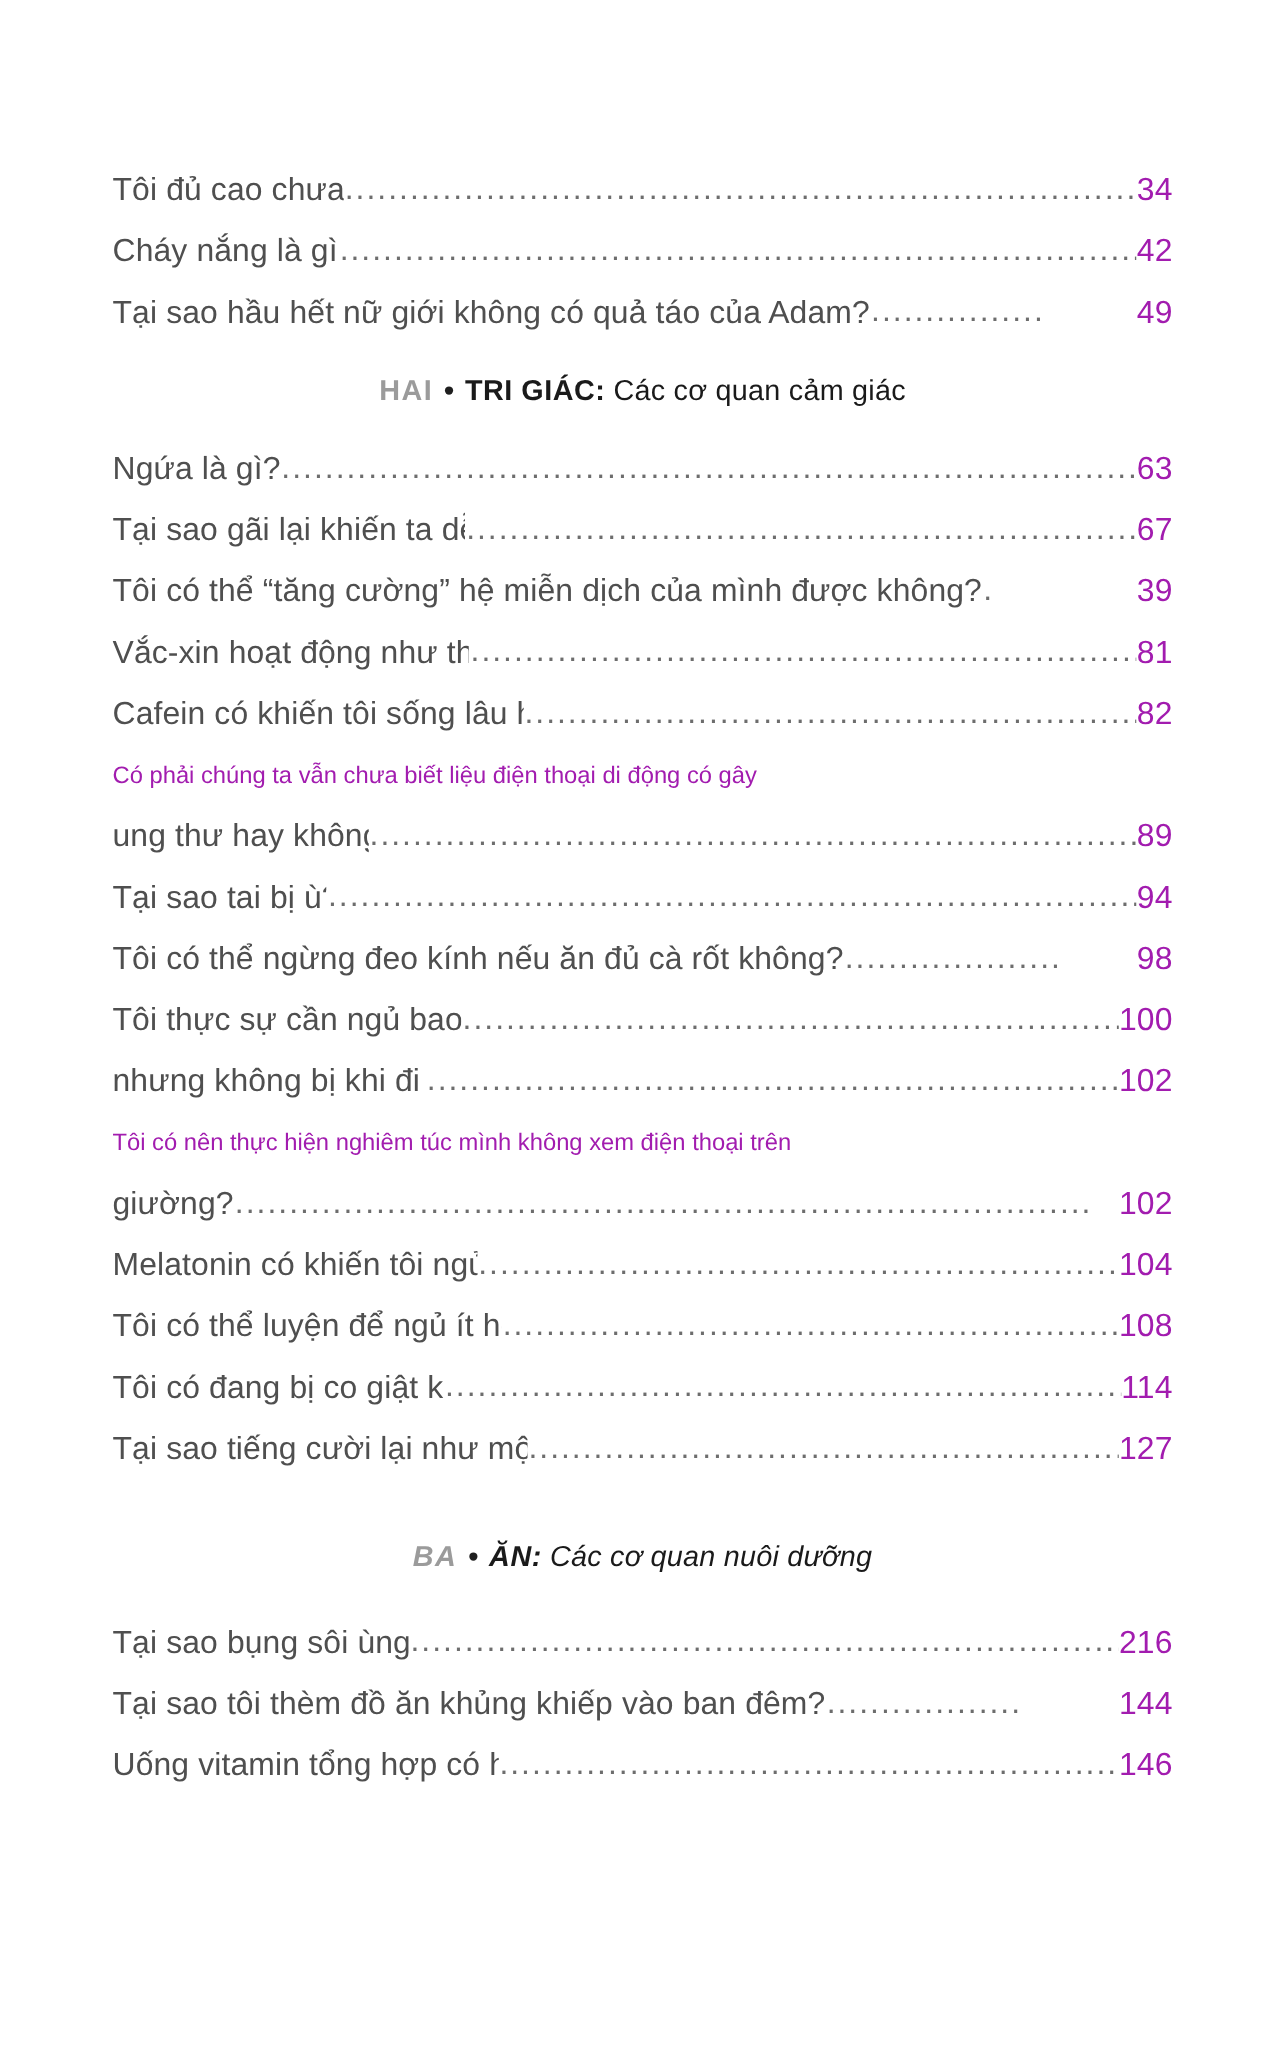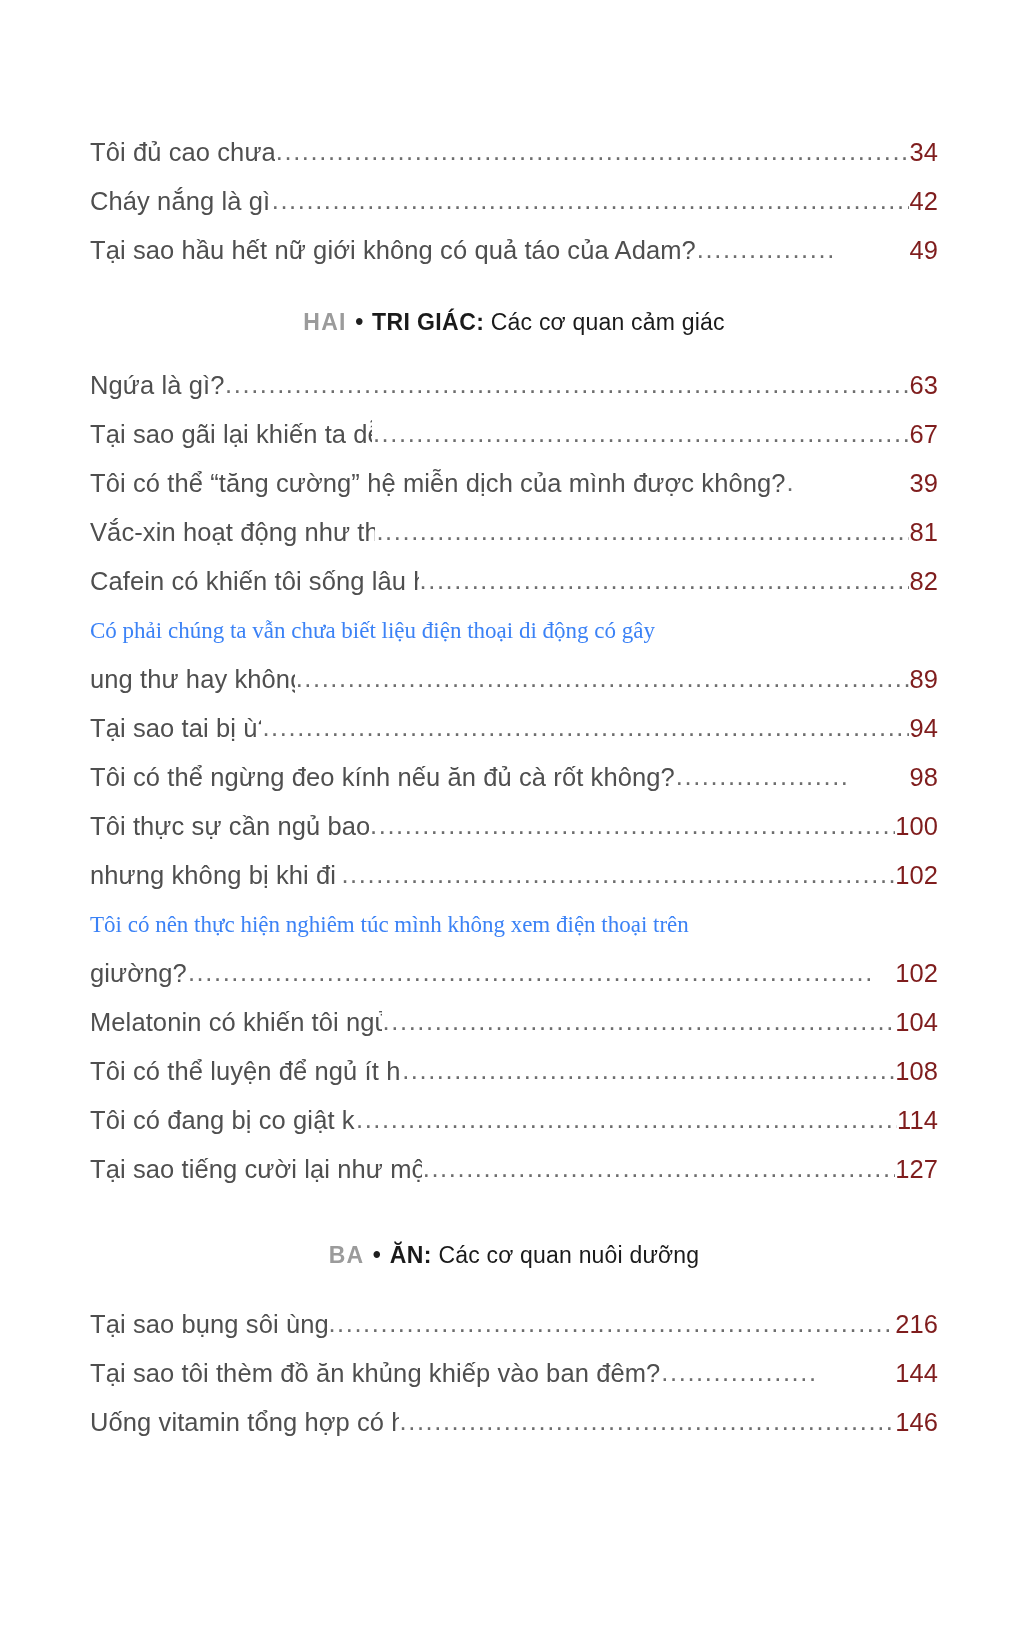--- a/index.html
+++ b/index.html
@@ -52,32 +52,31 @@
     color: #6d6d6d;
     font-size: 25.5px;
     letter-spacing: 1.6px;
     margin: 0 0px 0 1px;
     position: relative;
     top: -1px;
   }
   .entry .page-no {
     flex: 0 0 auto;
     text-align: right;
-    color: #7f1d1d;
+    color: #a21caf;
     font-size: 25.5px;
     padding-left: 0px;
   }
   
   .entry-wrap-first {
     display: block;
-    font-size: 23px;
+    font-size: 19px;
     line-height: 49px;
-    color: #3b82f6;
-    white-space: nowrap;
-    font-family: Liberation Serif, serif;
+    color: #a21caf;
+    white-space: nowrap;
   }
   
   .section-head {
     text-align: center;
     font-size: 23px;
     line-height: 30px;
     margin: 30px 0 26px 0;
     letter-spacing: 0.2px;
     white-space: nowrap;
   }
@@ -93,23 +92,23 @@
   }
   .section-head .key {
     color: #1a1a1a;
     font-weight: bold;
     letter-spacing: 0.4px;
   }
   .section-head .sub {
     color: #1a1a1a;
     font-weight: normal;
   }
-  .sec-gap-top-1 { margin-top: 32px; }
+  .sec-gap-top-1 { margin-top: 22px; }
   .sec-gap-bot-1 { margin-bottom: 24px; }
-  .sec-gap-top-2 { margin-top: 46px; }
+  .sec-gap-top-2 { margin-top: 46px; font-style: italic; }
   .sec-gap-bot-2 { margin-bottom: 30px; }
 </style>
 </head>
 <body>
 
 <div class="page">
   <div class="toc" id="toc-root">
       <div class="entry">
         <span class="label">Tôi đủ cao chưa?</span>
         <span class="leader">...............................................................................</span>

